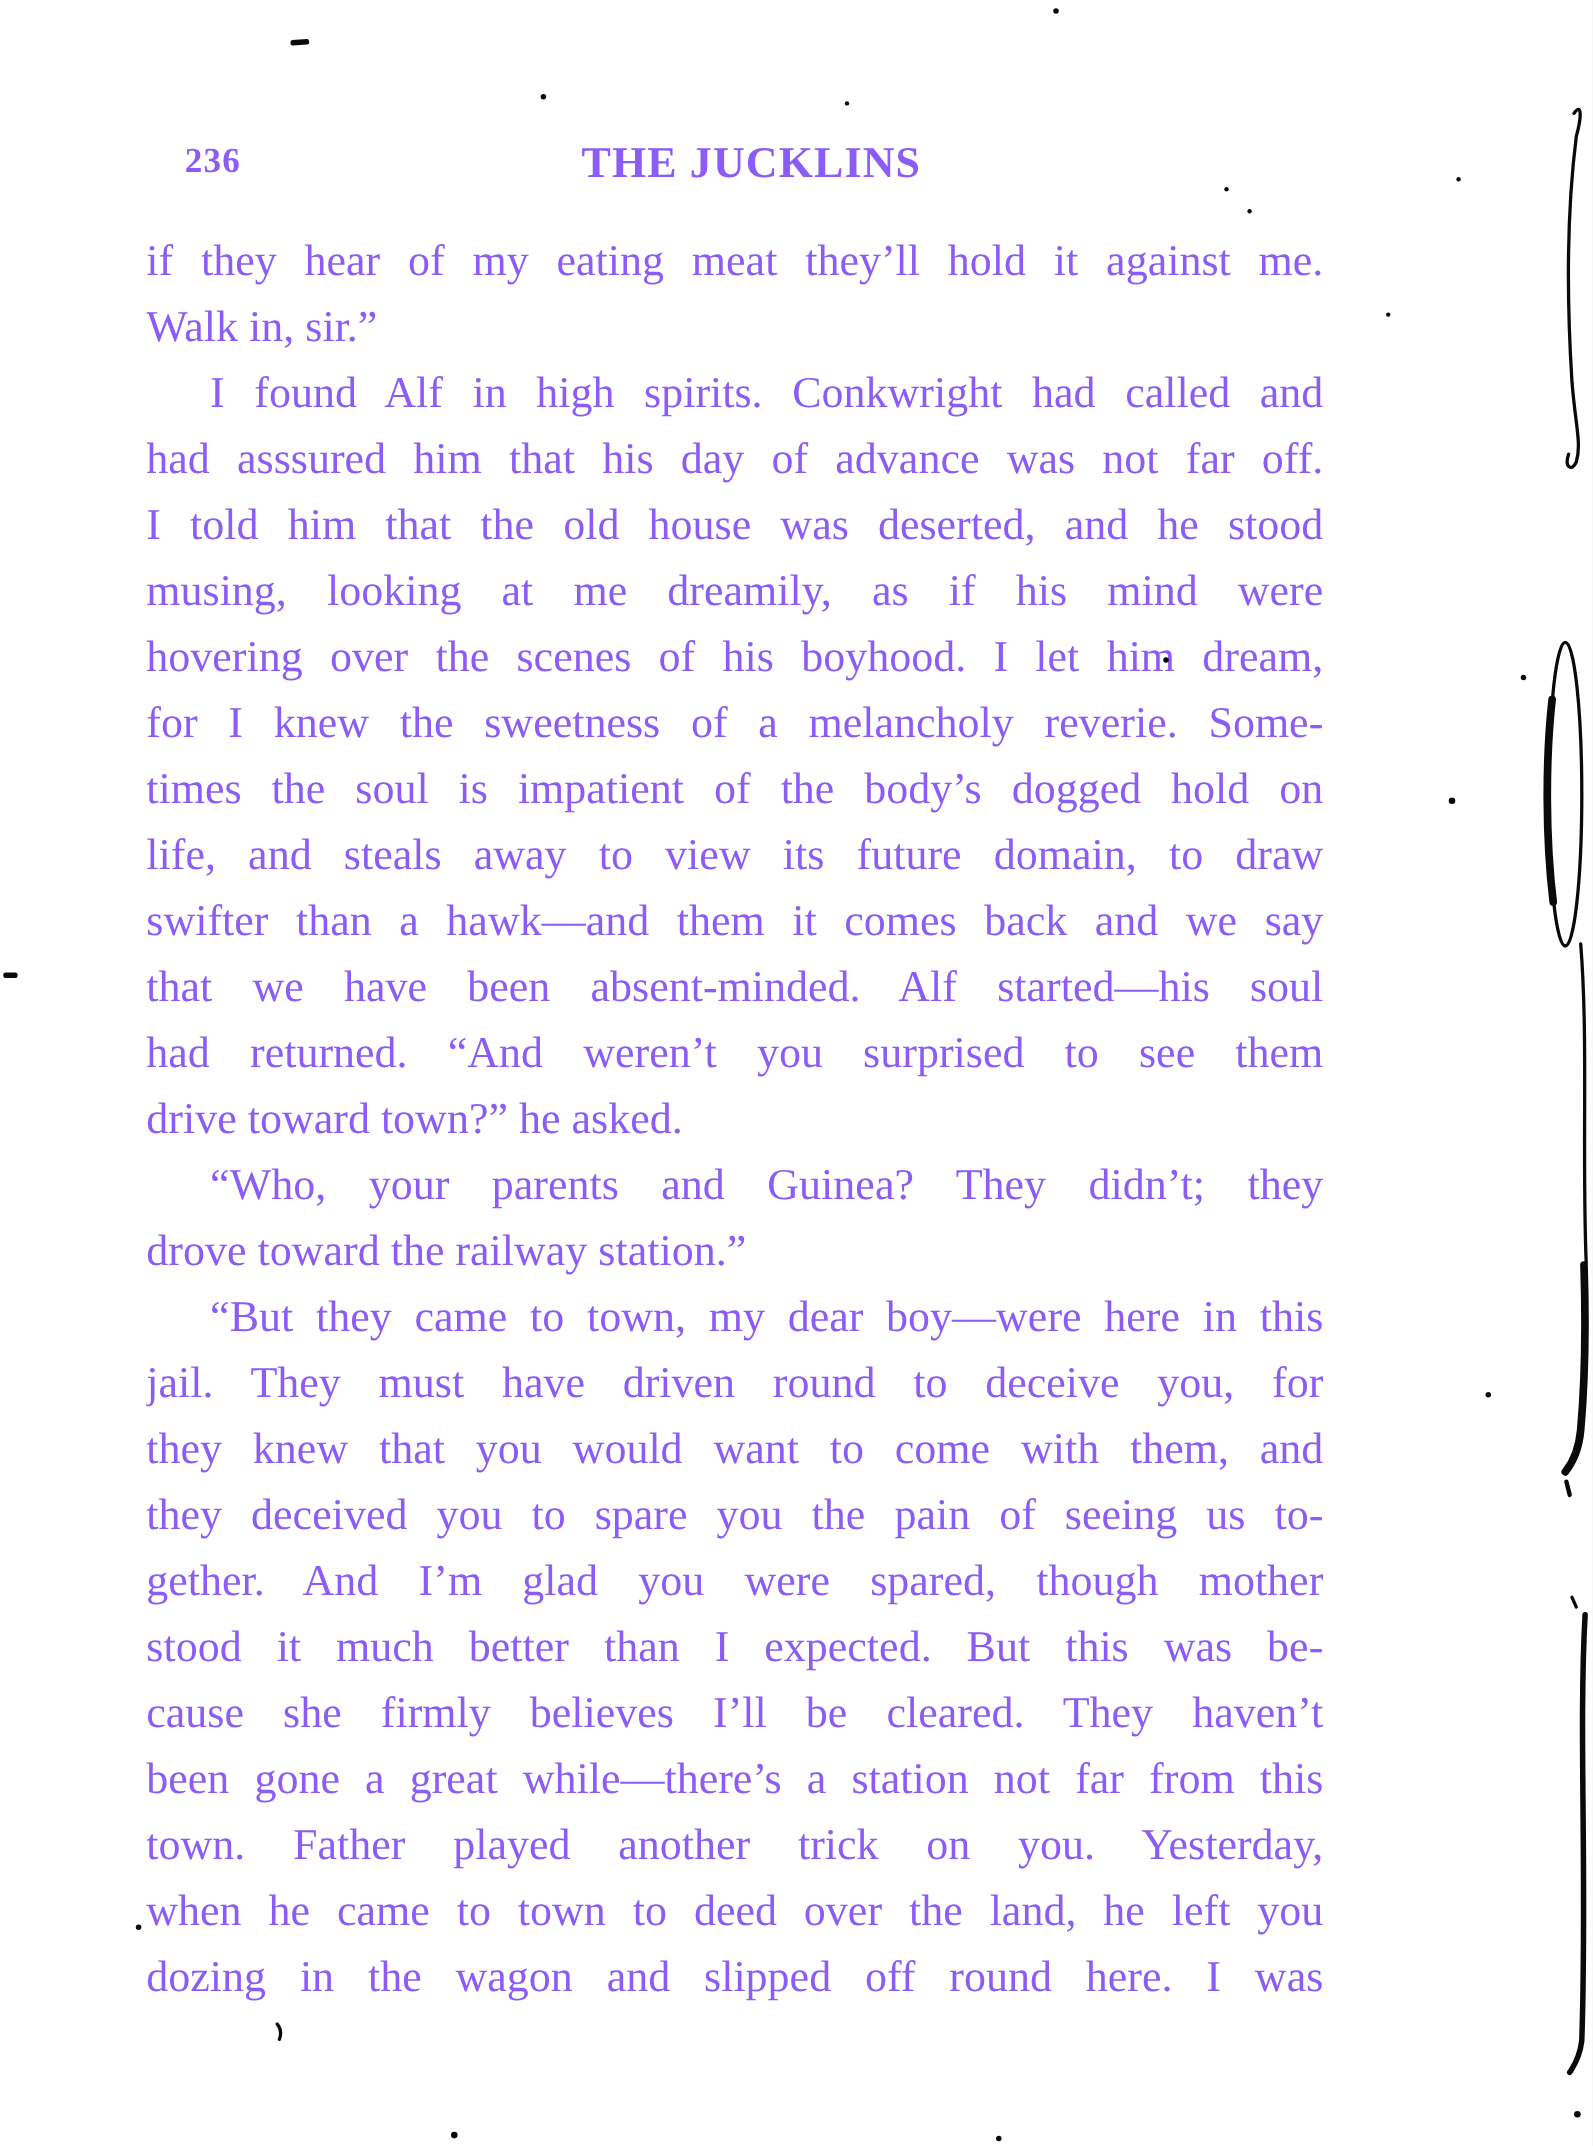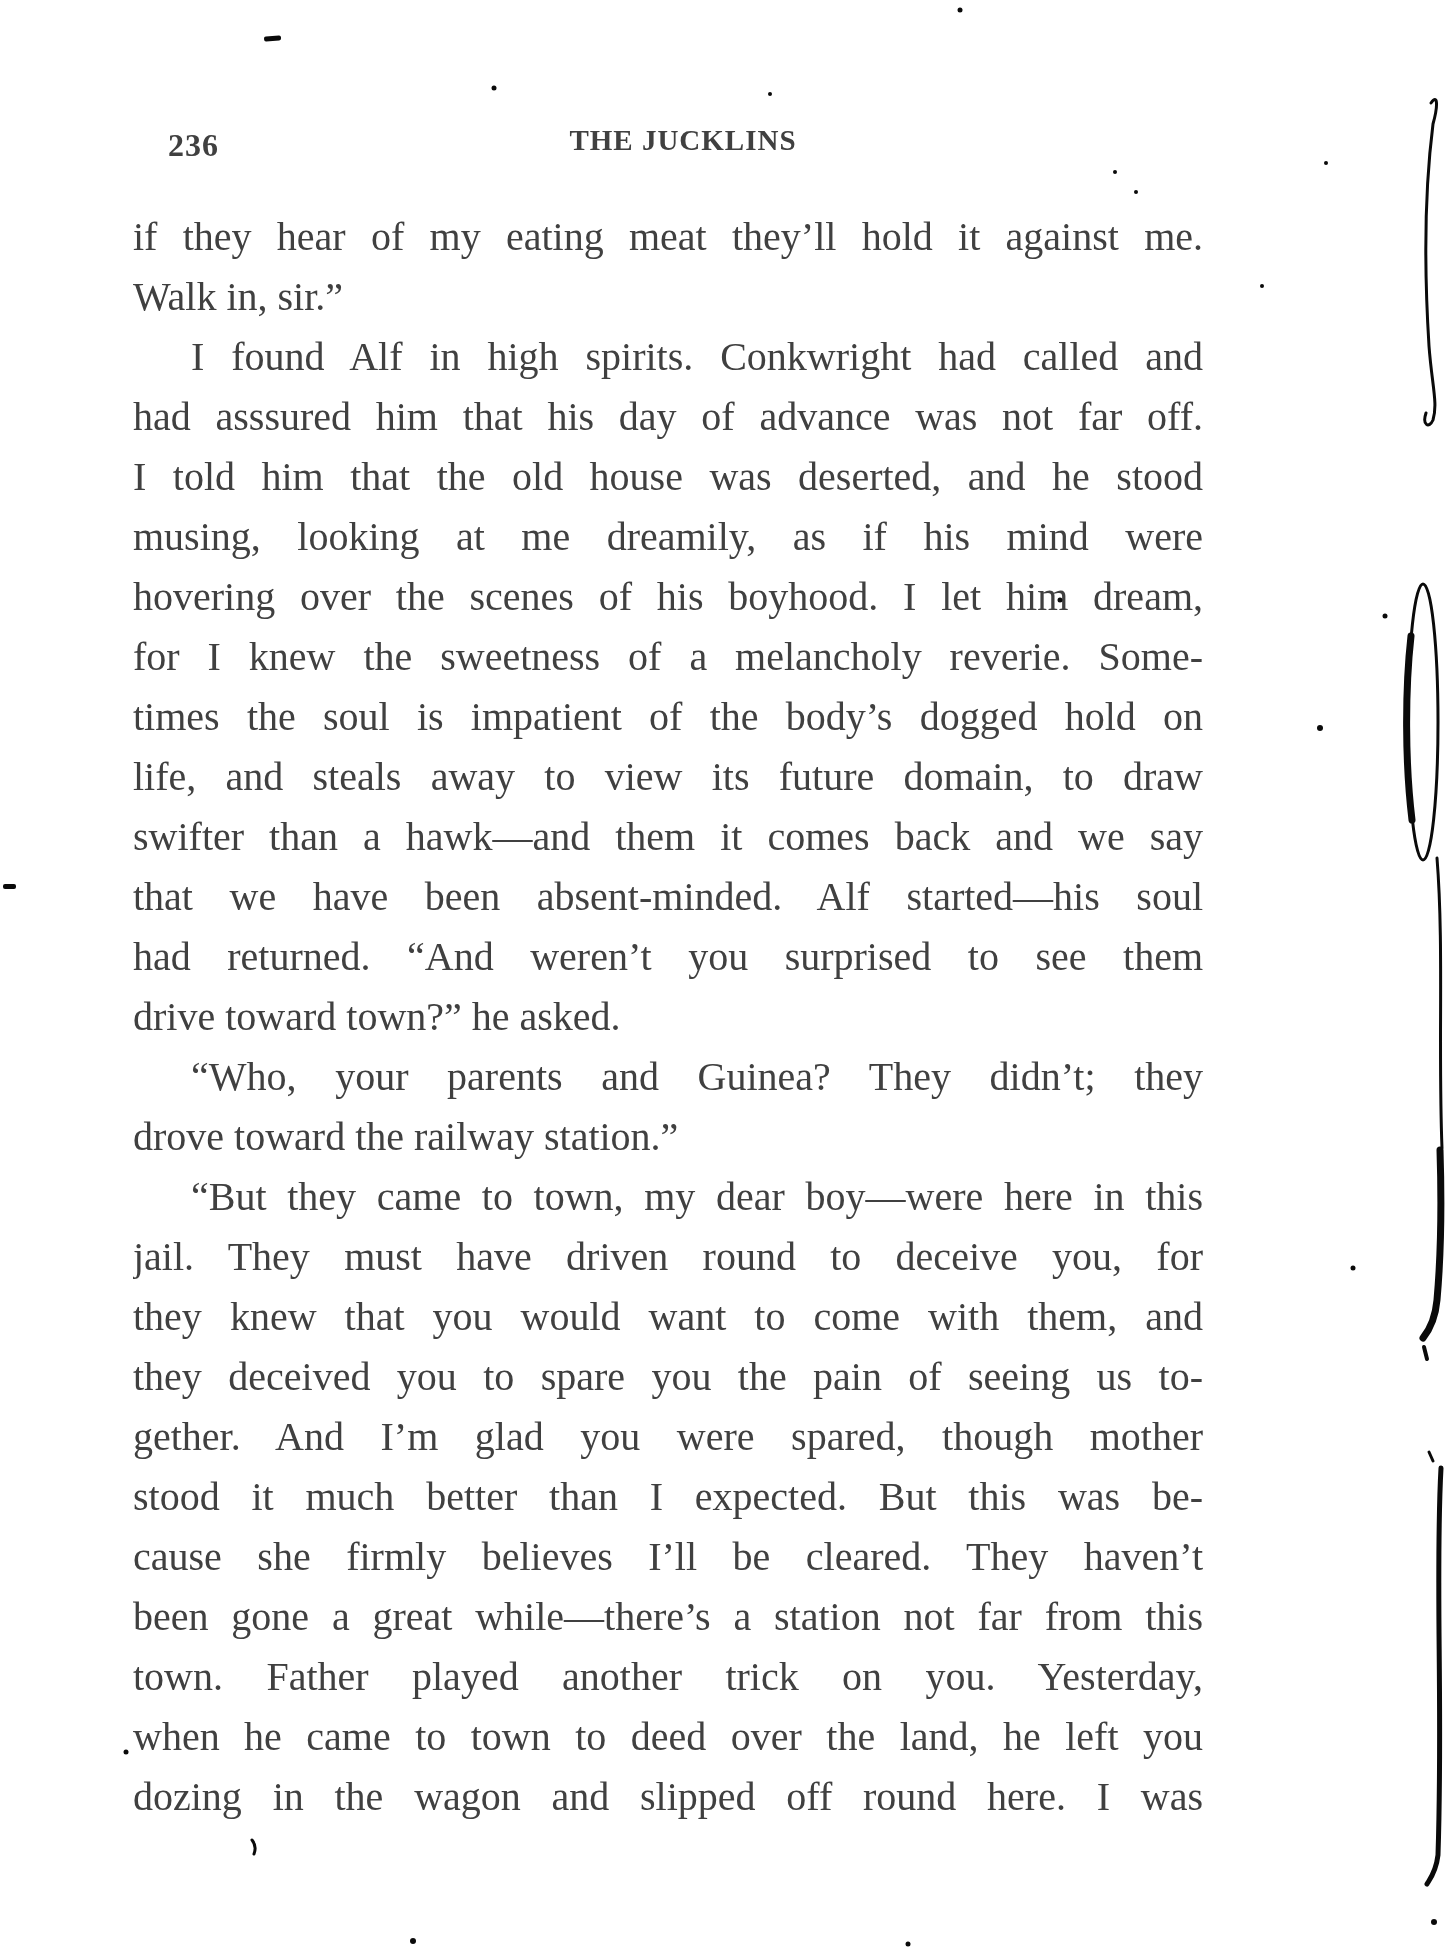--- a/index.html
+++ b/index.html
@@ -4,36 +4,36 @@
 <style>
   html, body { margin: 0; padding: 0; background: #e8e8e8; }
   .page {
     position: relative;
     width: 1448px;
     height: 1951px;
     margin: 0 auto;
     background: #ffffff;
     overflow: hidden;
     font-family: "Liberation Serif", "DejaVu Serif", serif;
-    color: #404040;
+    color: #8b5cf6;
   }
   .page-number {
     position: absolute;
     left: 168px;
     top: 127px;
     font-size: 32px;
     font-weight: 700;
     letter-spacing: 1px;
   }
   .running-title {
     position: absolute;
     left: 683px;
     top: 124px;
     transform: translateX(-50%);
-    font-size: 29px;
+    font-size: 40px;
     font-weight: 700;
     letter-spacing: 1px;
     white-space: nowrap;
   }
   .body-block {
     position: absolute;
     left: 133px;
     top: 207px;
     width: 1070px;
     font-size: 40px;

